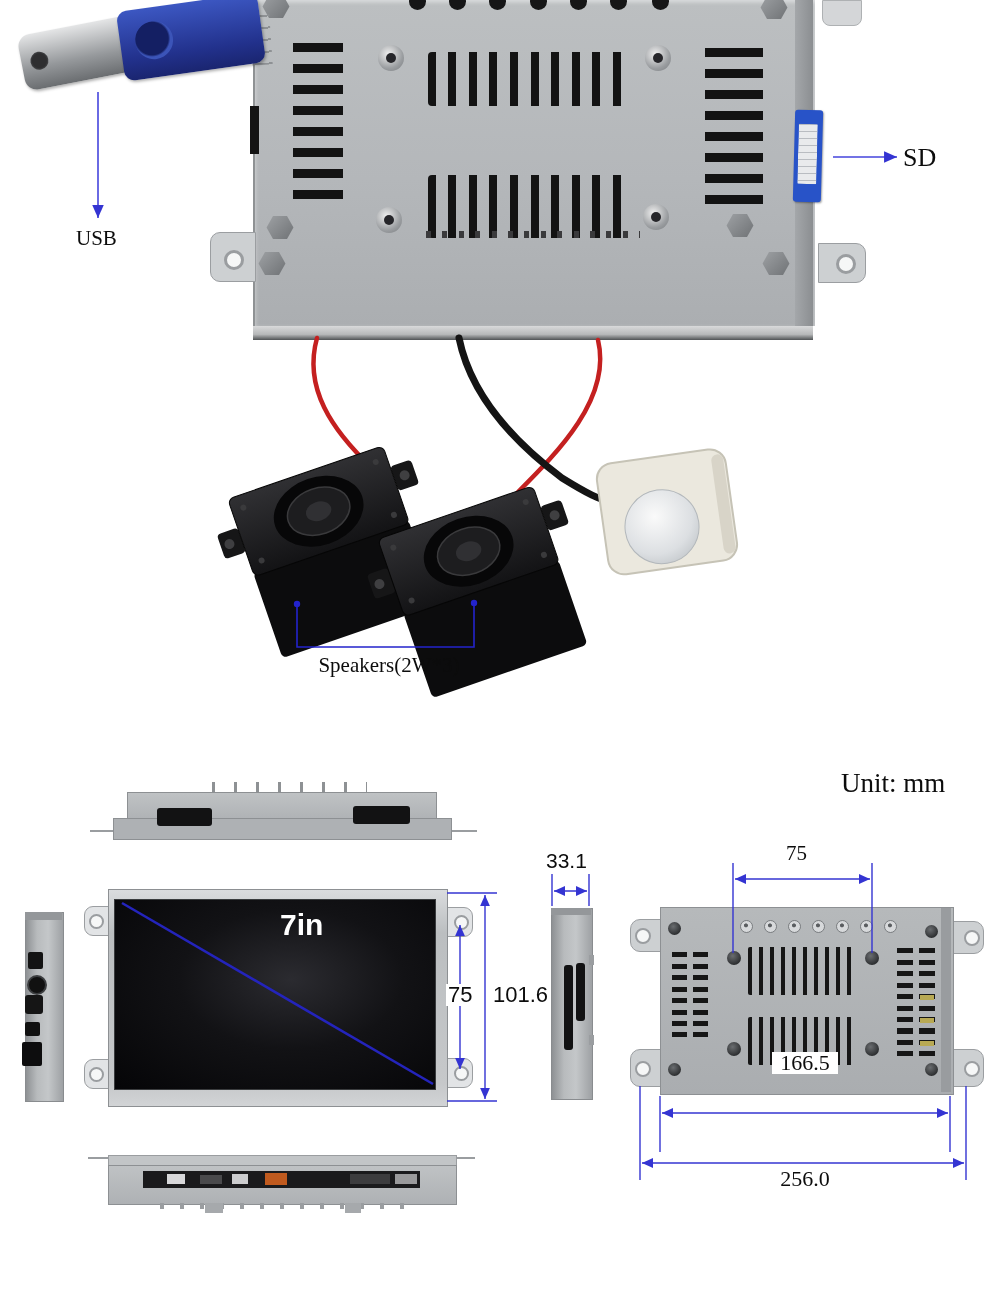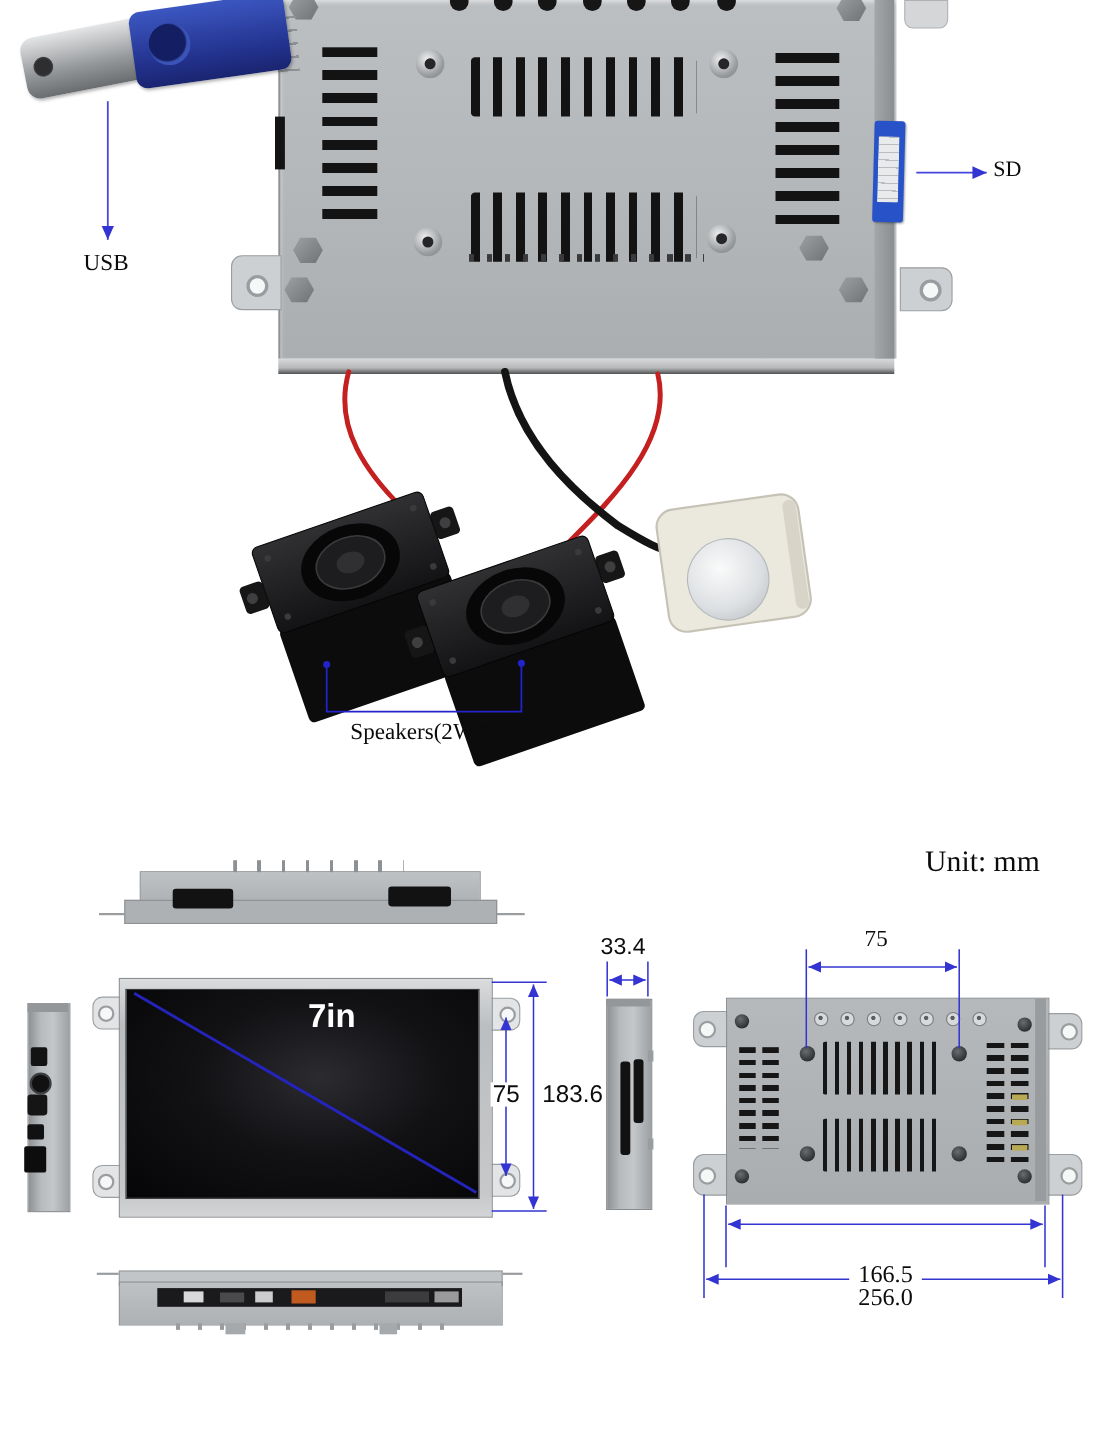--- a/index.html
+++ b/index.html
@@ -317,25 +317,25 @@
     <line x1="660" y1="1096" x2="660" y2="1152" stroke="#3434d2" stroke-width="1.4"></line>
     <line x1="950" y1="1096" x2="950" y2="1152" stroke="#3434d2" stroke-width="1.4"></line>
     <line x1="662" y1="1113" x2="948" y2="1113" stroke="#3434d2" stroke-width="1.4" marker-start="url(#arr)" marker-end="url(#arr)"></line>
 
     <line x1="640" y1="1086" x2="640" y2="1180" stroke="#3434d2" stroke-width="1.4"></line>
     <line x1="966" y1="1086" x2="966" y2="1180" stroke="#3434d2" stroke-width="1.4"></line>
     <line x1="642" y1="1163" x2="964" y2="1163" stroke="#3434d2" stroke-width="1.4" marker-start="url(#arr)" marker-end="url(#arr)"></line>
   </svg>
 
   <div class="lbl serif" style="left:76px;top:226px;width:64px;font-size:21px">USB</div>
-  <div class="lbl serif" style="left:903px;top:143px;width:46px;font-size:20px">SD</div>
+  <div class="lbl serif" style="left:903px;top:143px;width:46px;font-size:26px">SD</div>
   <div class="lbl serif ctr" style="left:298px;top:653px;width:182px;font-size:21px">Speakers(2W*3)</div>
   <div class="lbl serif" style="left:841px;top:768px;width:150px;font-size:27px">Unit: mm</div>
 
   <div class="lbl sans" style="left:280px;top:908px;font-size:30px;font-weight:bold;color:#fff">7in</div>
   <div class="lbl sans dim-num" style="left:446px;top:984px;font-size:22px">75</div>
-  <div class="lbl sans dim-num" style="left:491px;top:984px;font-size:22px">183.6</div>
-  <div class="lbl sans" style="left:546px;top:849px;font-size:21px">33.4</div>
+  <div class="lbl sans dim-num" style="left:491px;top:984px;font-size:22px">101.6</div>
+  <div class="lbl sans" style="left:546px;top:849px;font-size:21px">33.1</div>
   <div class="lbl serif" style="left:786px;top:841px;font-size:21px">75</div>
-  <div class="lbl serif ctr dim-num" style="left:772px;top:1147px;width:62px;font-size:22px">166.5</div>
+  <div class="lbl serif ctr dim-num" style="left:772px;top:1052px;width:62px;font-size:22px">166.5</div>
   <div class="lbl serif ctr dim-num" style="left:772px;top:1168px;width:62px;font-size:22px">256.0</div>
 
 </div>
 
 </body></html>

